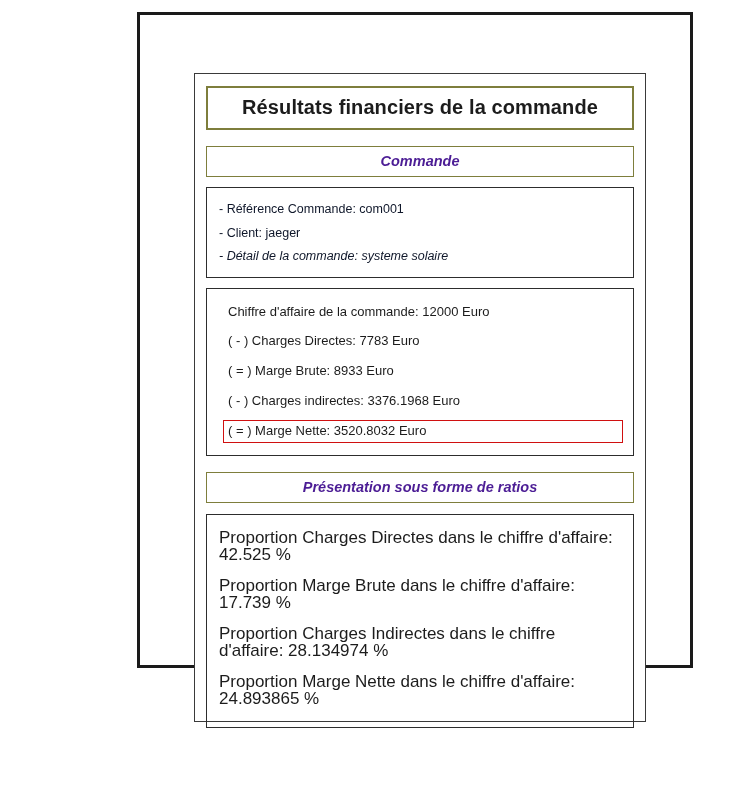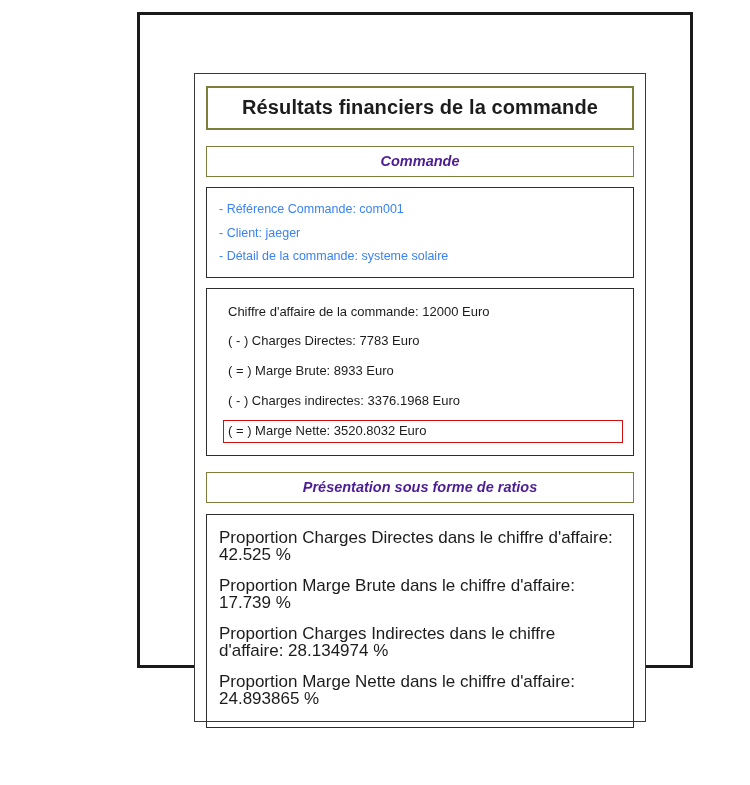--- a/index.html
+++ b/index.html
@@ -77,25 +77,25 @@
     border: 1px solid #2d2d2d;
     box-sizing: border-box;
     margin-top: 10px;
     padding: 12px 12px 12px 12px;
   }
 
   .panel.info { padding: 13px 12px 14px 12px; }
 
   .info-line {
     font-size: 12.5px;
-    color: #3b82f6;
+    color: #0f172a;
     line-height: 1.0;
     padding: 2px 0 9px 0;
   }
-  .info-line:last-child { padding-bottom: 0; }
+  .info-line:last-child { padding-bottom: 0; font-style: italic; }
 
   .panel.calc {
     padding: 12px 10px 12px 16px;
   }
   .calc-line {
     font-size: 13px;
     color: #1c1c1c;
     padding: 3px 4px 3px 4px;
     line-height: 1.15;
     margin-bottom: 7px;

